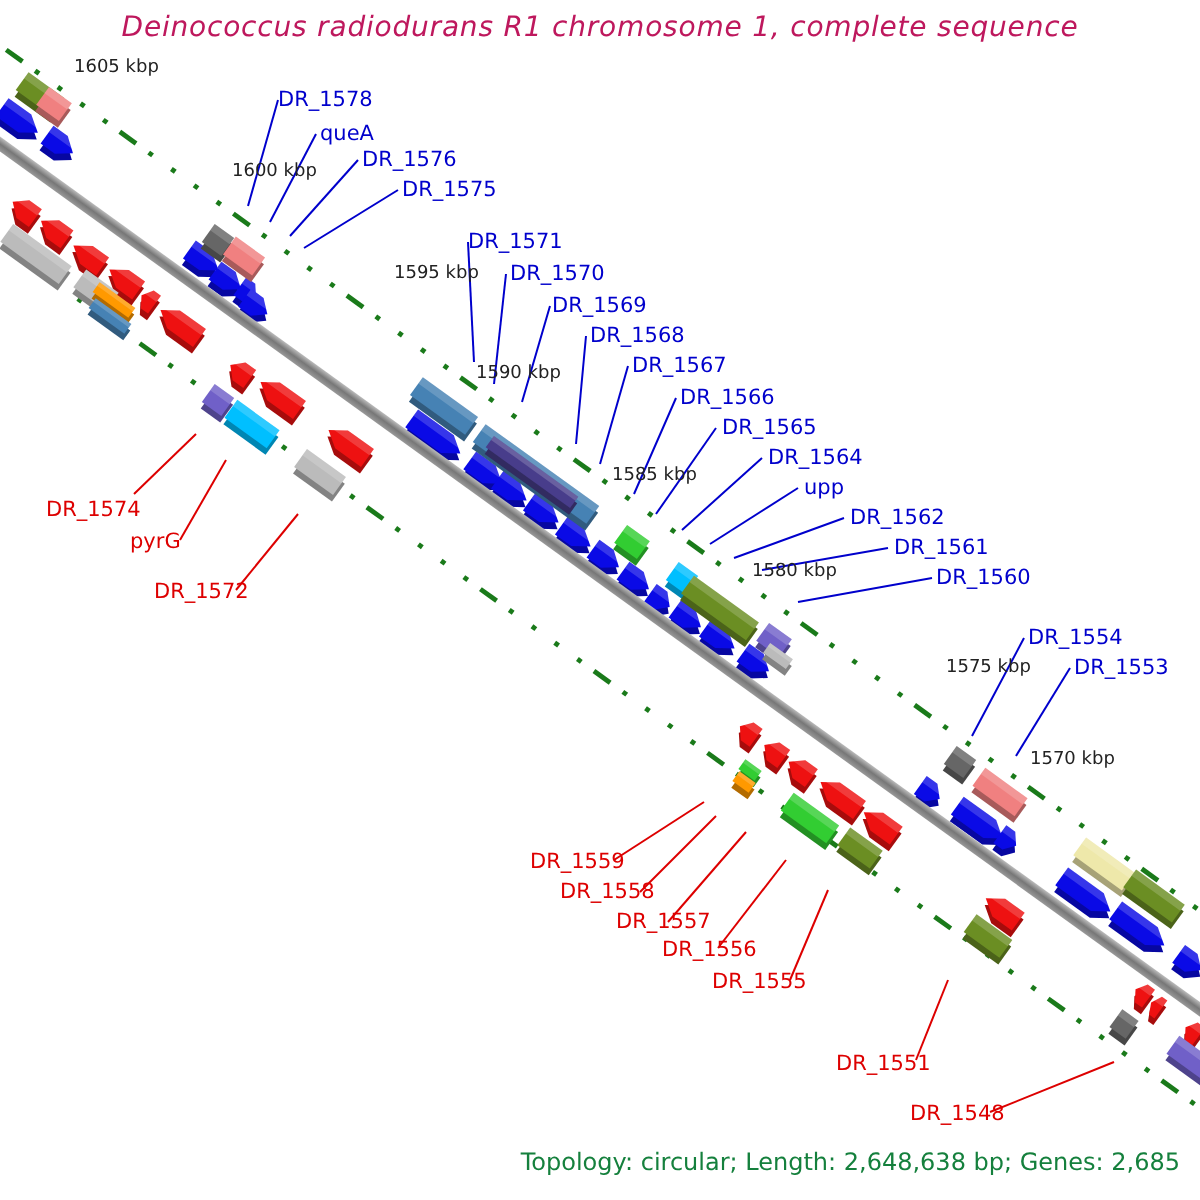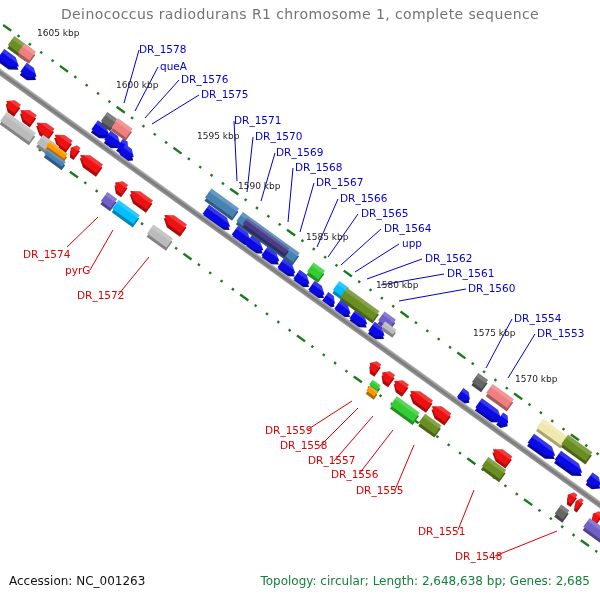--- a/index.html
+++ b/index.html
@@ -1,18 +1,18 @@
 <!DOCTYPE html>
 <html><head>
 <meta charset="utf-8">
 <style>
   html, body { margin:0; padding:0; background:#ffffff; }
   #root { position:relative; width:600px; height:600px; overflow:hidden; background:#fff; }
   #title { position:absolute; left:0; width:600px; top:6px; text-align:center;
-    font-family:"DejaVu Sans", sans-serif; font-size:14px; color:#737373; letter-spacing:0.4px; }
+    font-family:"DejaVu Sans", sans-serif; font-style:italic; font-size:14px; color:#be185d; letter-spacing:0.4px; }
   #map { position:absolute; left:0; top:0; }
   .lbl-fwd { fill:#0000cc; font-family:"DejaVu Sans", sans-serif; font-size:10.5px; }
   .lbl-rev { fill:#dd0000; font-family:"DejaVu Sans", sans-serif; font-size:10.5px; }
   .tick-lbl { fill:#222; font-family:"DejaVu Sans", sans-serif; font-size:9px; }
   #footer-left { position:absolute; left:9px; top:574px; font-family:"DejaVu Sans", sans-serif; font-size:12px; color:#111; }
   #footer-right { position:absolute; right:10px; top:574px; font-family:"DejaVu Sans", sans-serif; font-size:12px; color:#15803d; }
 </style>
 </head>
 <body>
 
@@ -577,15 +577,14 @@
         <text x="116" y="88" class="tick-lbl">1600 kbp</text>
         <text x="197" y="139" class="tick-lbl">1595 kbp</text>
         <text x="238" y="189" class="tick-lbl">1590 kbp</text>
         <text x="306" y="240" class="tick-lbl">1585 kbp</text>
         <text x="376" y="288" class="tick-lbl">1580 kbp</text>
         <text x="473" y="336" class="tick-lbl">1575 kbp</text>
         <text x="515" y="382" class="tick-lbl">1570 kbp</text>
       </g>
   </svg>
 
-  <div id="footer-left">Accession: NC_001263</div>
   <div id="footer-right">Topology: circular; Length: 2,648,638 bp; Genes: 2,685</div>
 </div>
 
 </body></html>

